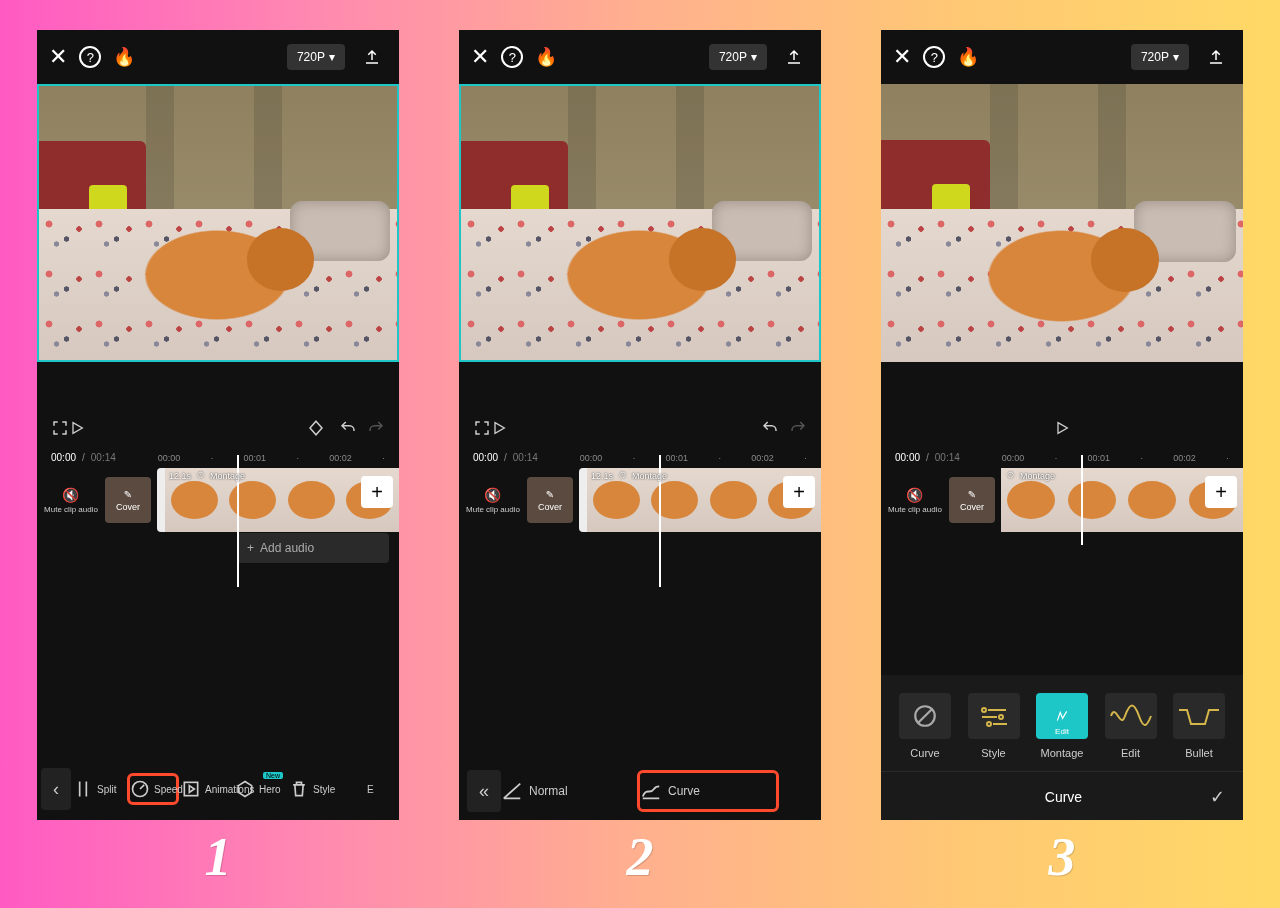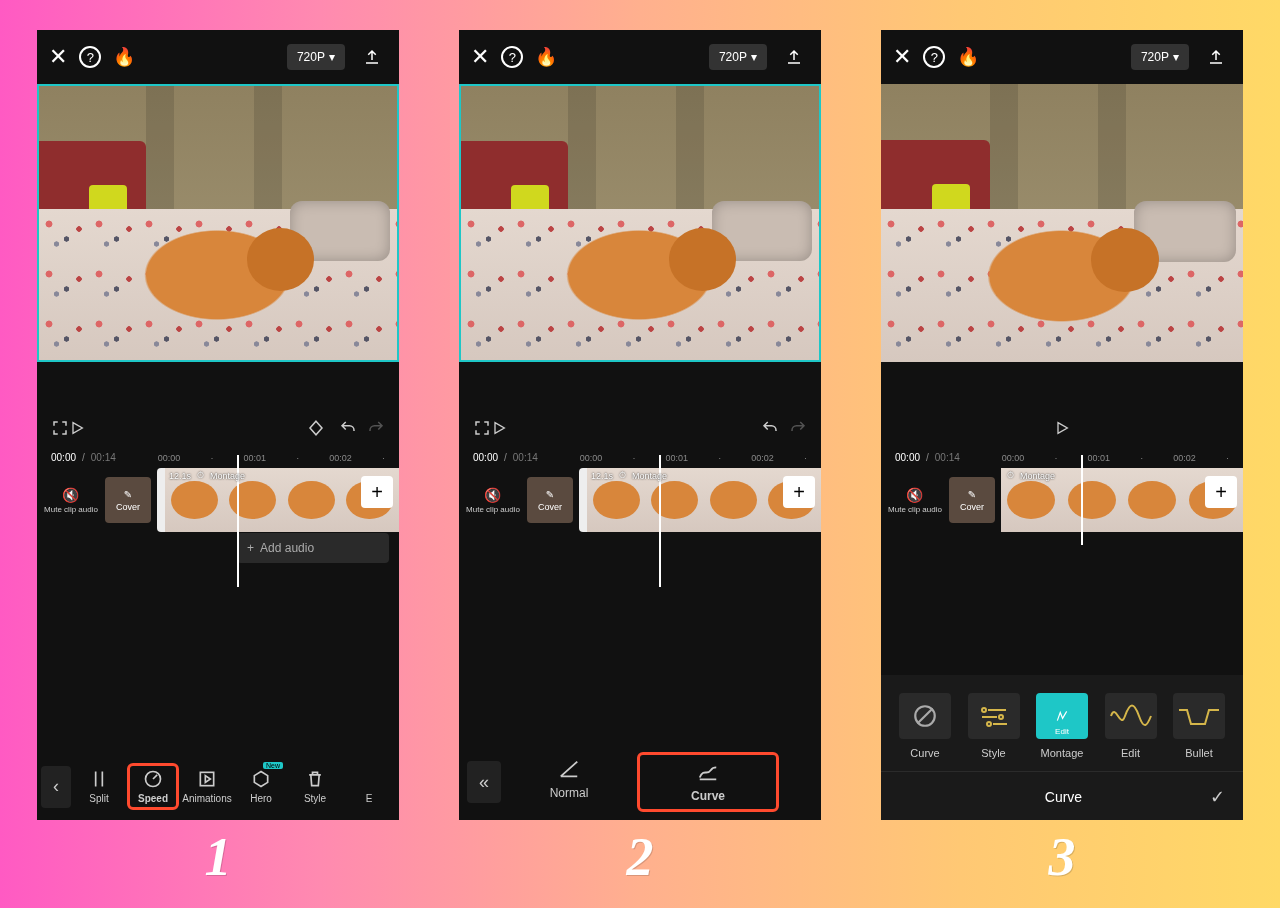--- a/index.html
+++ b/index.html
@@ -139,31 +139,31 @@
   .toolbar {
     display:flex; align-items:center; padding:6px 4px 10px 4px; gap:2px;
     position:absolute; bottom:0; left:0; right:0;
   }
   .backbtn {
     width:34px; height:42px; background:#222; color:#ccc; font-size:18px;
     display:flex; align-items:center; justify-content:center; border-radius:4px;
   }
   .toolitem {
     flex:1; min-width:52px; text-align:right; color:#ccc; font-size:10px;
-    display:flex; flex-direction:column; align-items:center; gap:4px;
+    display:flex; flex-direction:row; align-items:center; gap:4px;
     position:relative;
     padding: 3px 0;
   }
   .toolitem .ic { width:20px; height:20px; display:flex; align-items:center; justify-content:center; font-size:18px; }
   .toolitem .tag { position:absolute; top:-4px; right:4px; background:#1ec7c7; color:#000; font-size:7px; padding:0 3px; border-radius:2px;}
-  .highlight-red { border:3px solid #ff4a2e; border-radius:6px;font-weight:bold; }
+  .highlight-red { border:3px solid #ff4a2e; border-radius:6px; }
   
   .bigchoices { display:flex; position:absolute; bottom:0; left:0; right:0; padding:8px;}
   .bigchoice { flex:1; text-align:center; color:#ccc; font-size:12px;
-    display:flex; flex-direction:column; align-items:center; gap:6px; padding:6px 0;}
+    display:flex; flex-direction:row; align-items:center; gap:6px; padding:6px 0;}
   .bigchoice .ic { width:22px; height:22px; display:flex; align-items:center; justify-content:center; font-size:20px;}
   
   .curve-panel { position:absolute; bottom:0; left:0; right:0; background:#1a1a1a;
     padding-top:18px; }
   .curve-options { display:flex; gap:10px; padding:0 18px; justify-content:space-between;}
   .curve-opt { width:52px; text-align:center; color:#ccc; font-size:11px;
     display:flex; flex-direction:column; align-items:center; gap:8px;}
   .curve-box {
     width:52px; height:46px; background:#2a2a2a; border-radius:4px;
     display:flex; align-items:center; justify-content:center; position:relative;

